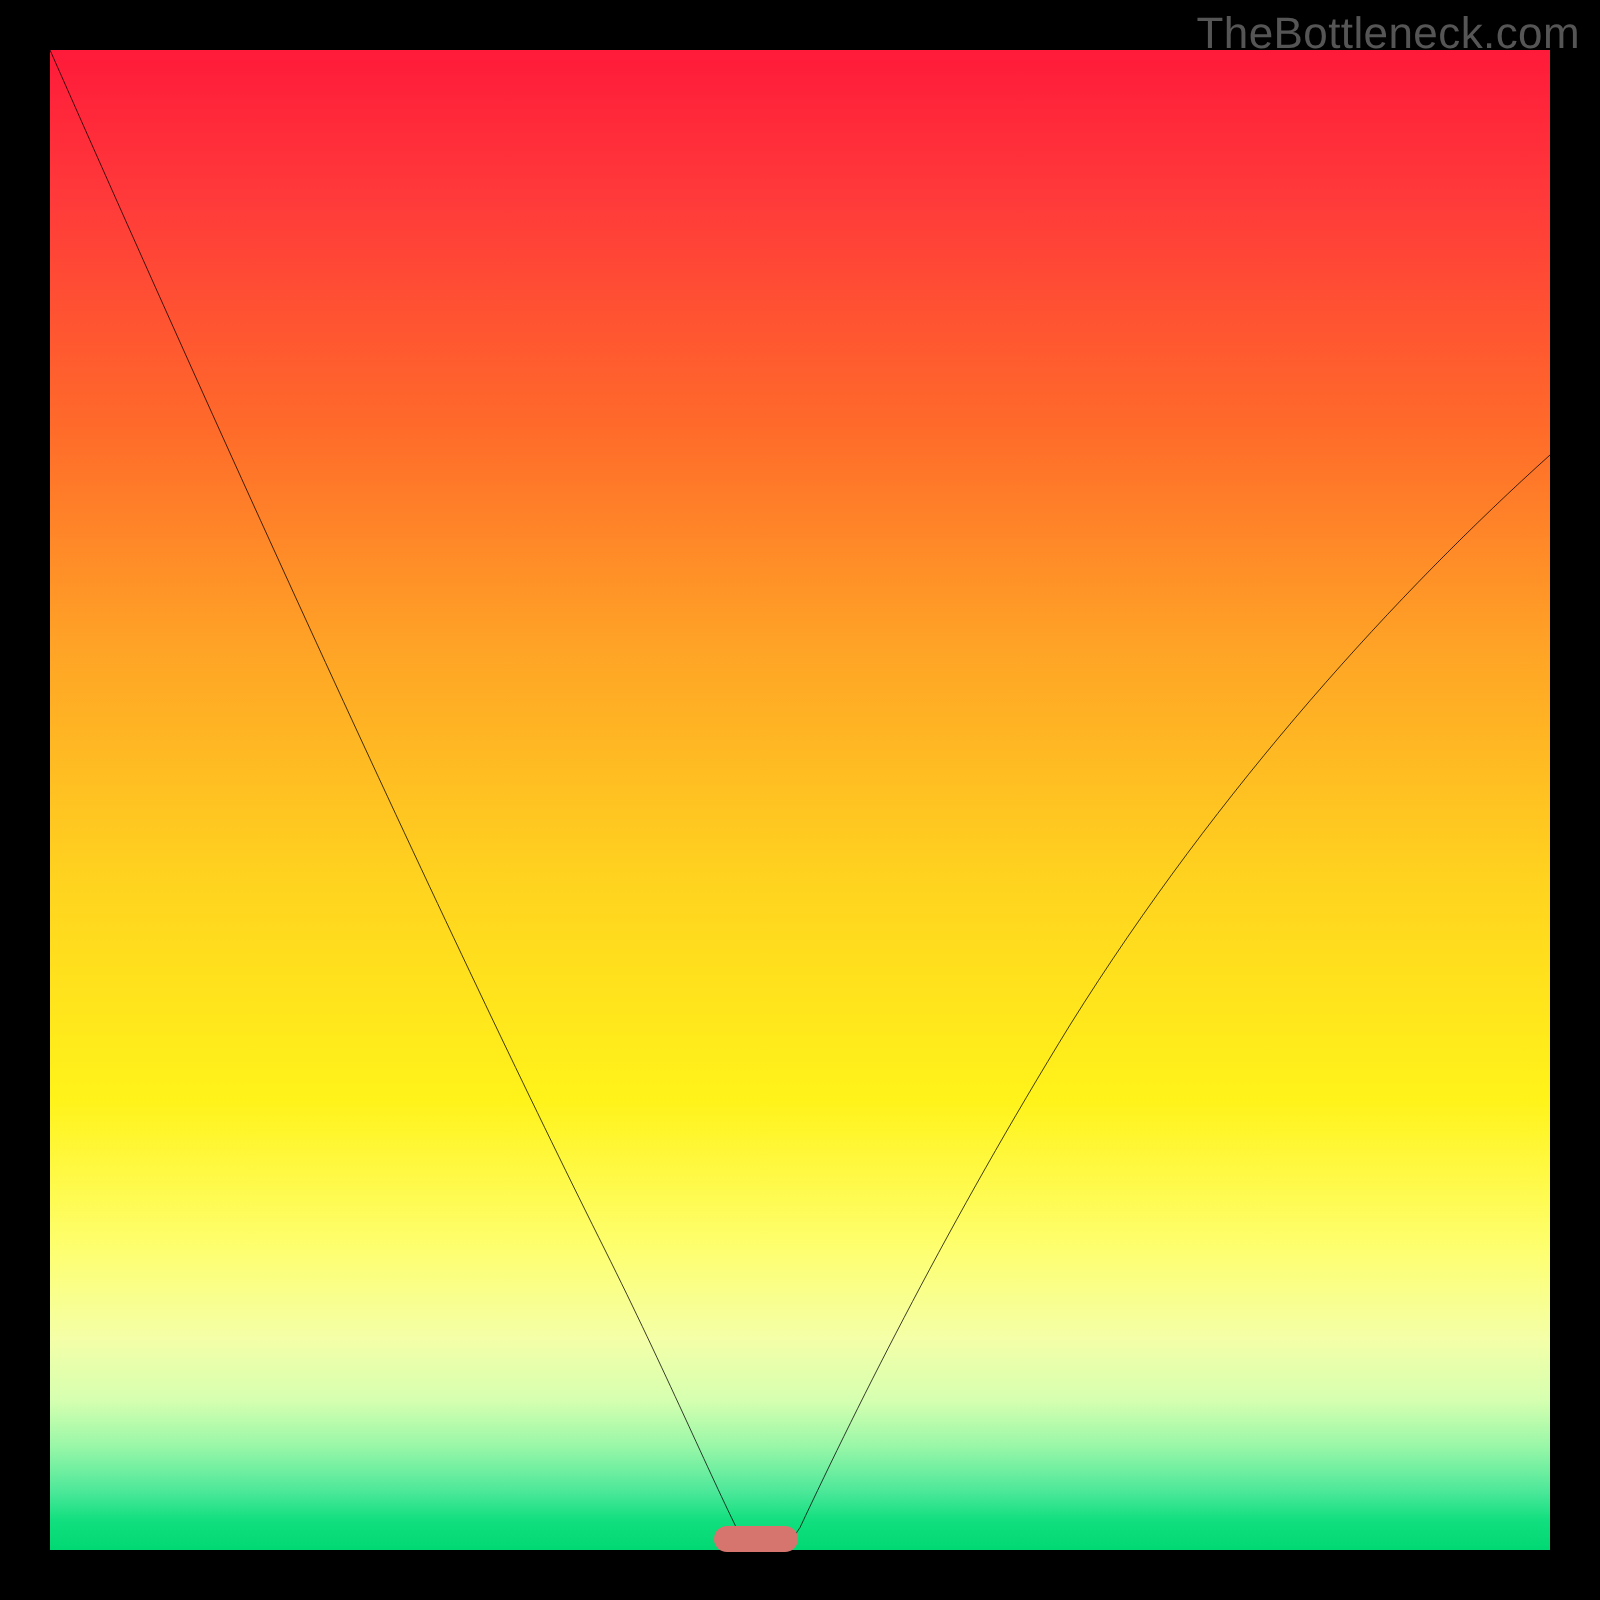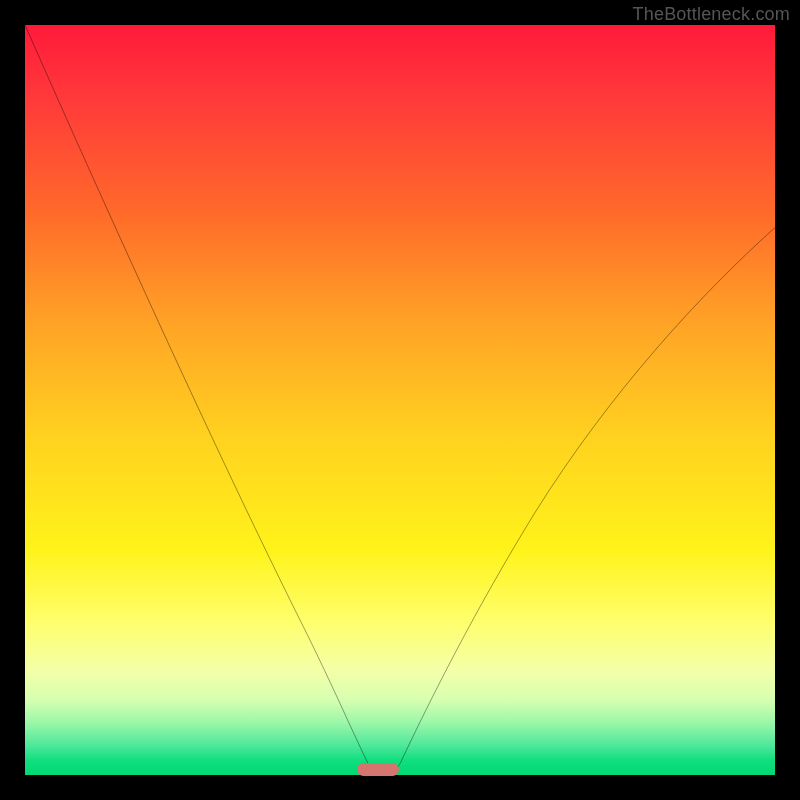--- a/index.html
+++ b/index.html
@@ -35,21 +35,21 @@
       #9bf7a8 93%,
       #4fe89a 96%,
       #12df7f 98%,
       #00d873 100%);
   }
   .watermark {
     position: absolute;
     top: 4px;
     right: 10px;
     color: #555;
-    font-size: 18px;
+    font-size: 22px;
     letter-spacing: 0.2px;
     user-select: none;
   }
   svg.curves {
     position: absolute;
     inset: 0;
   }
   .marker {
     position: absolute;
     width: 42px;

